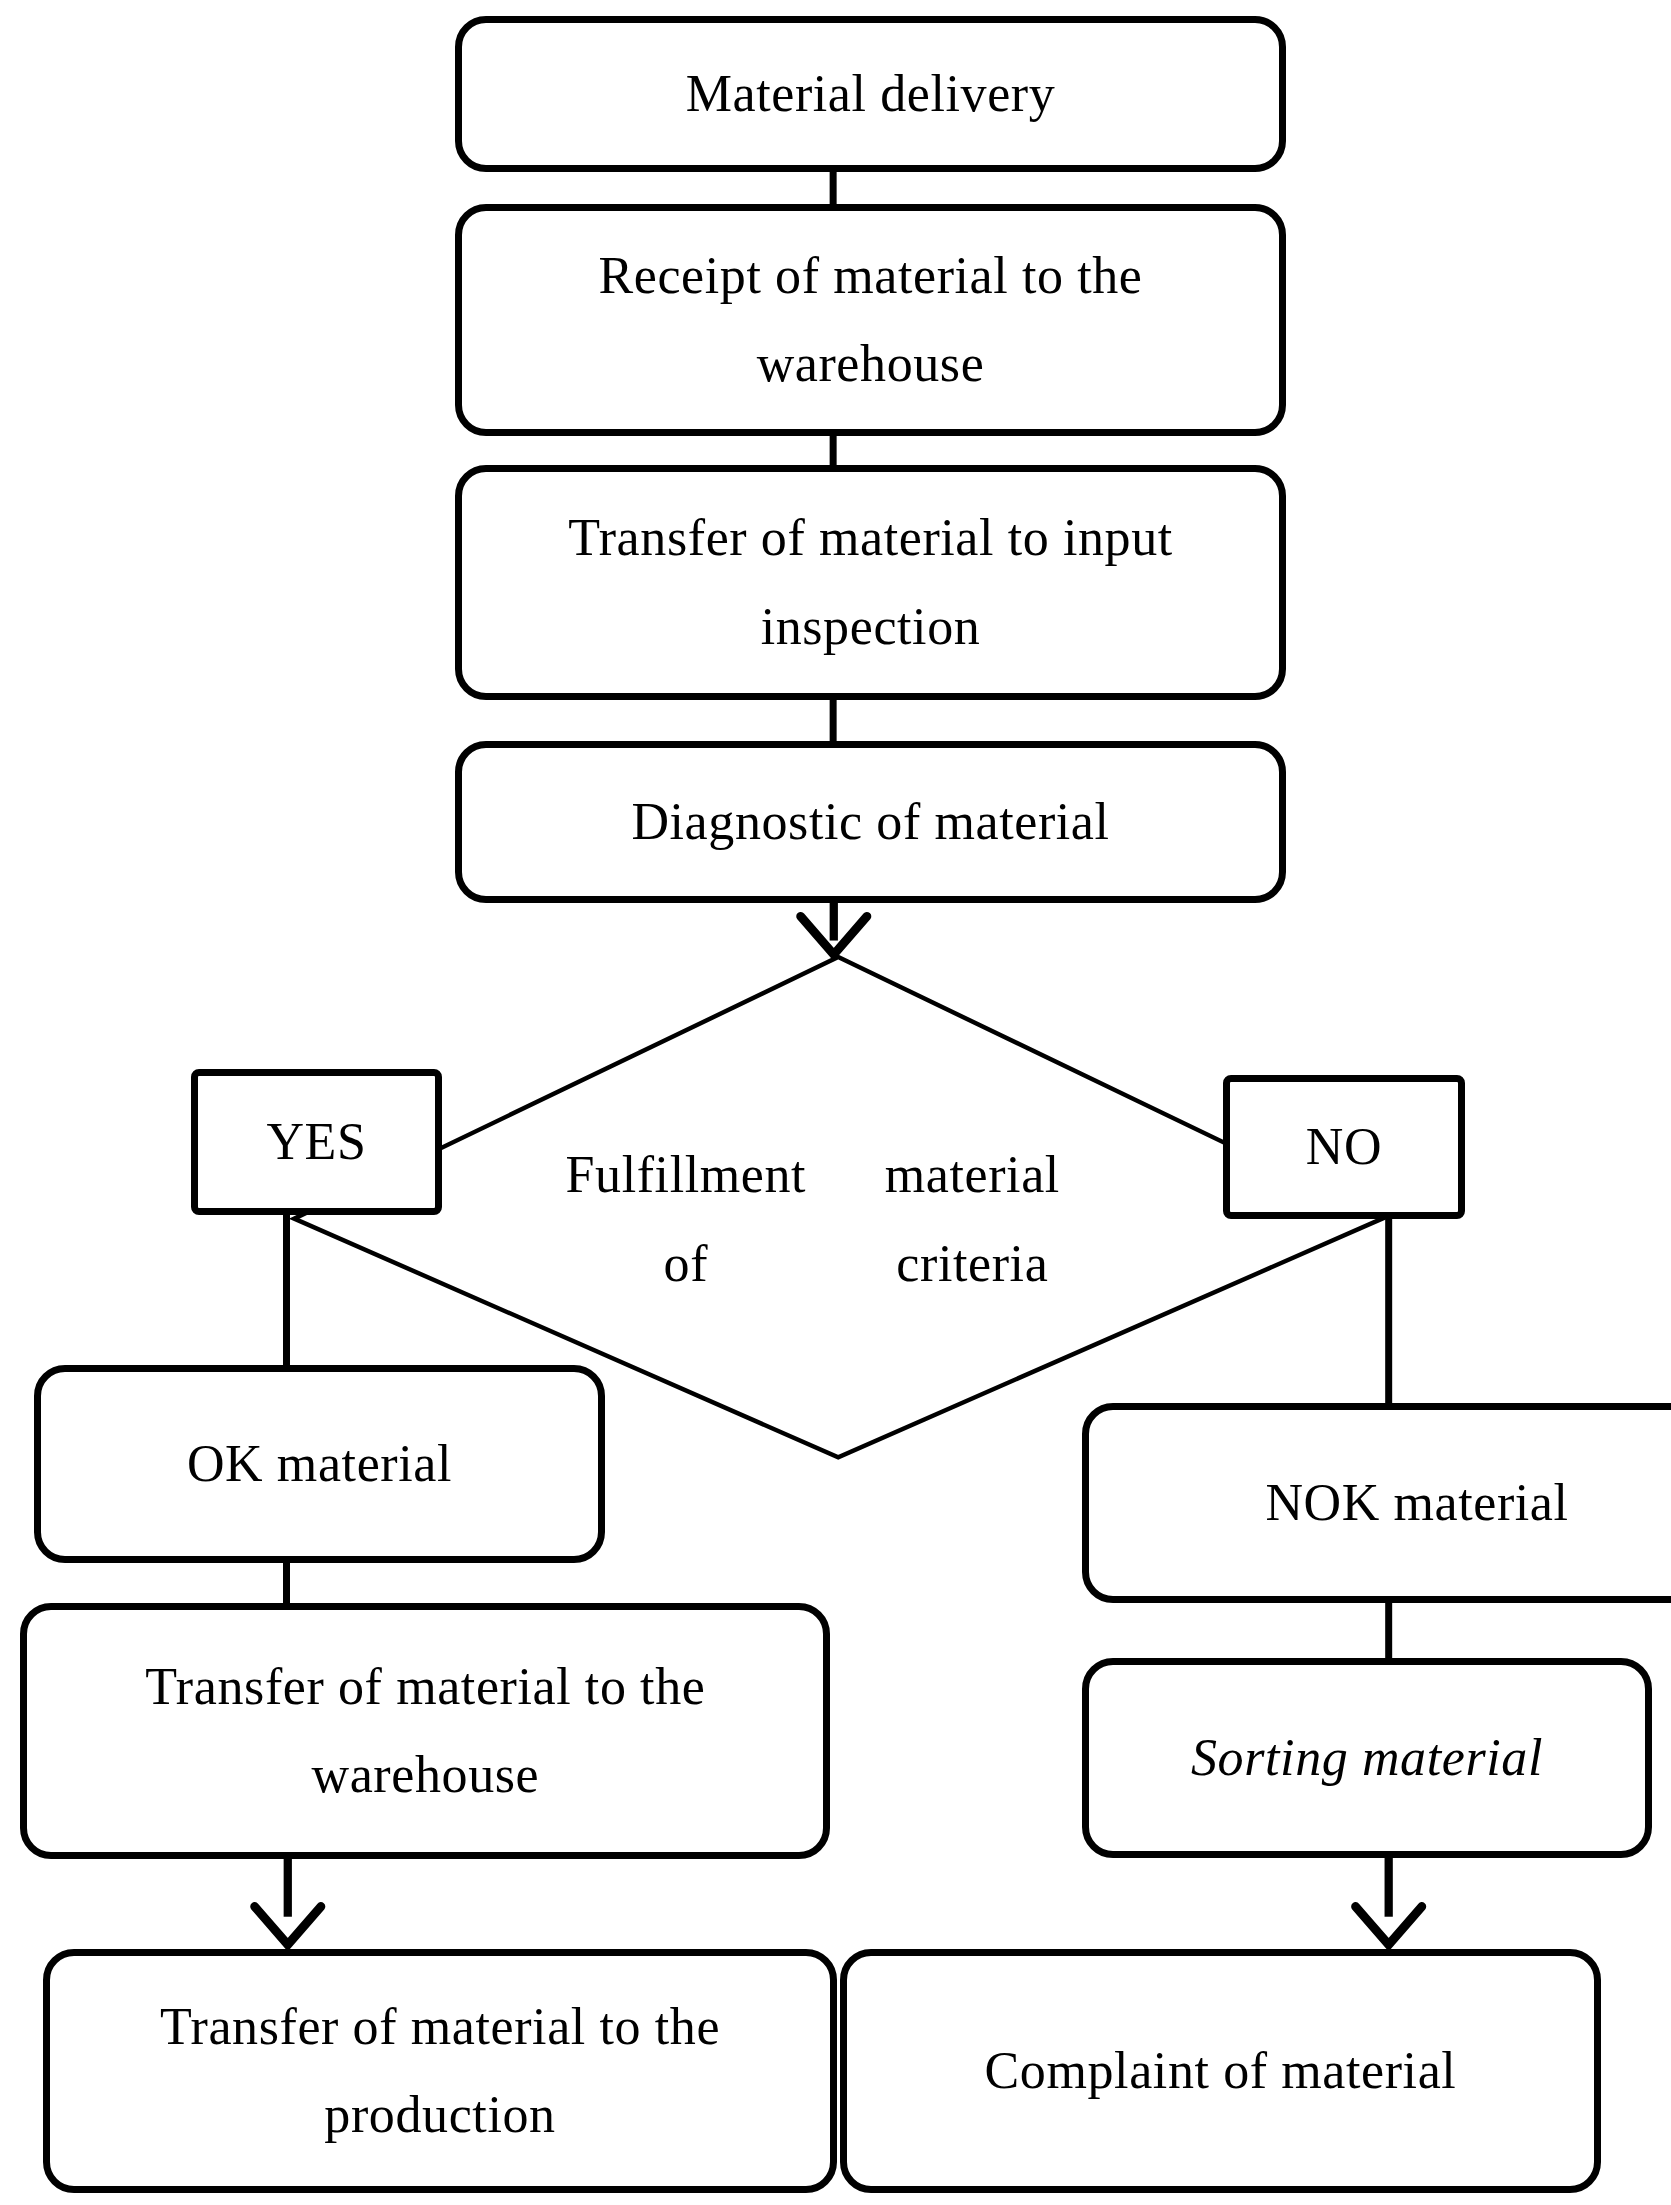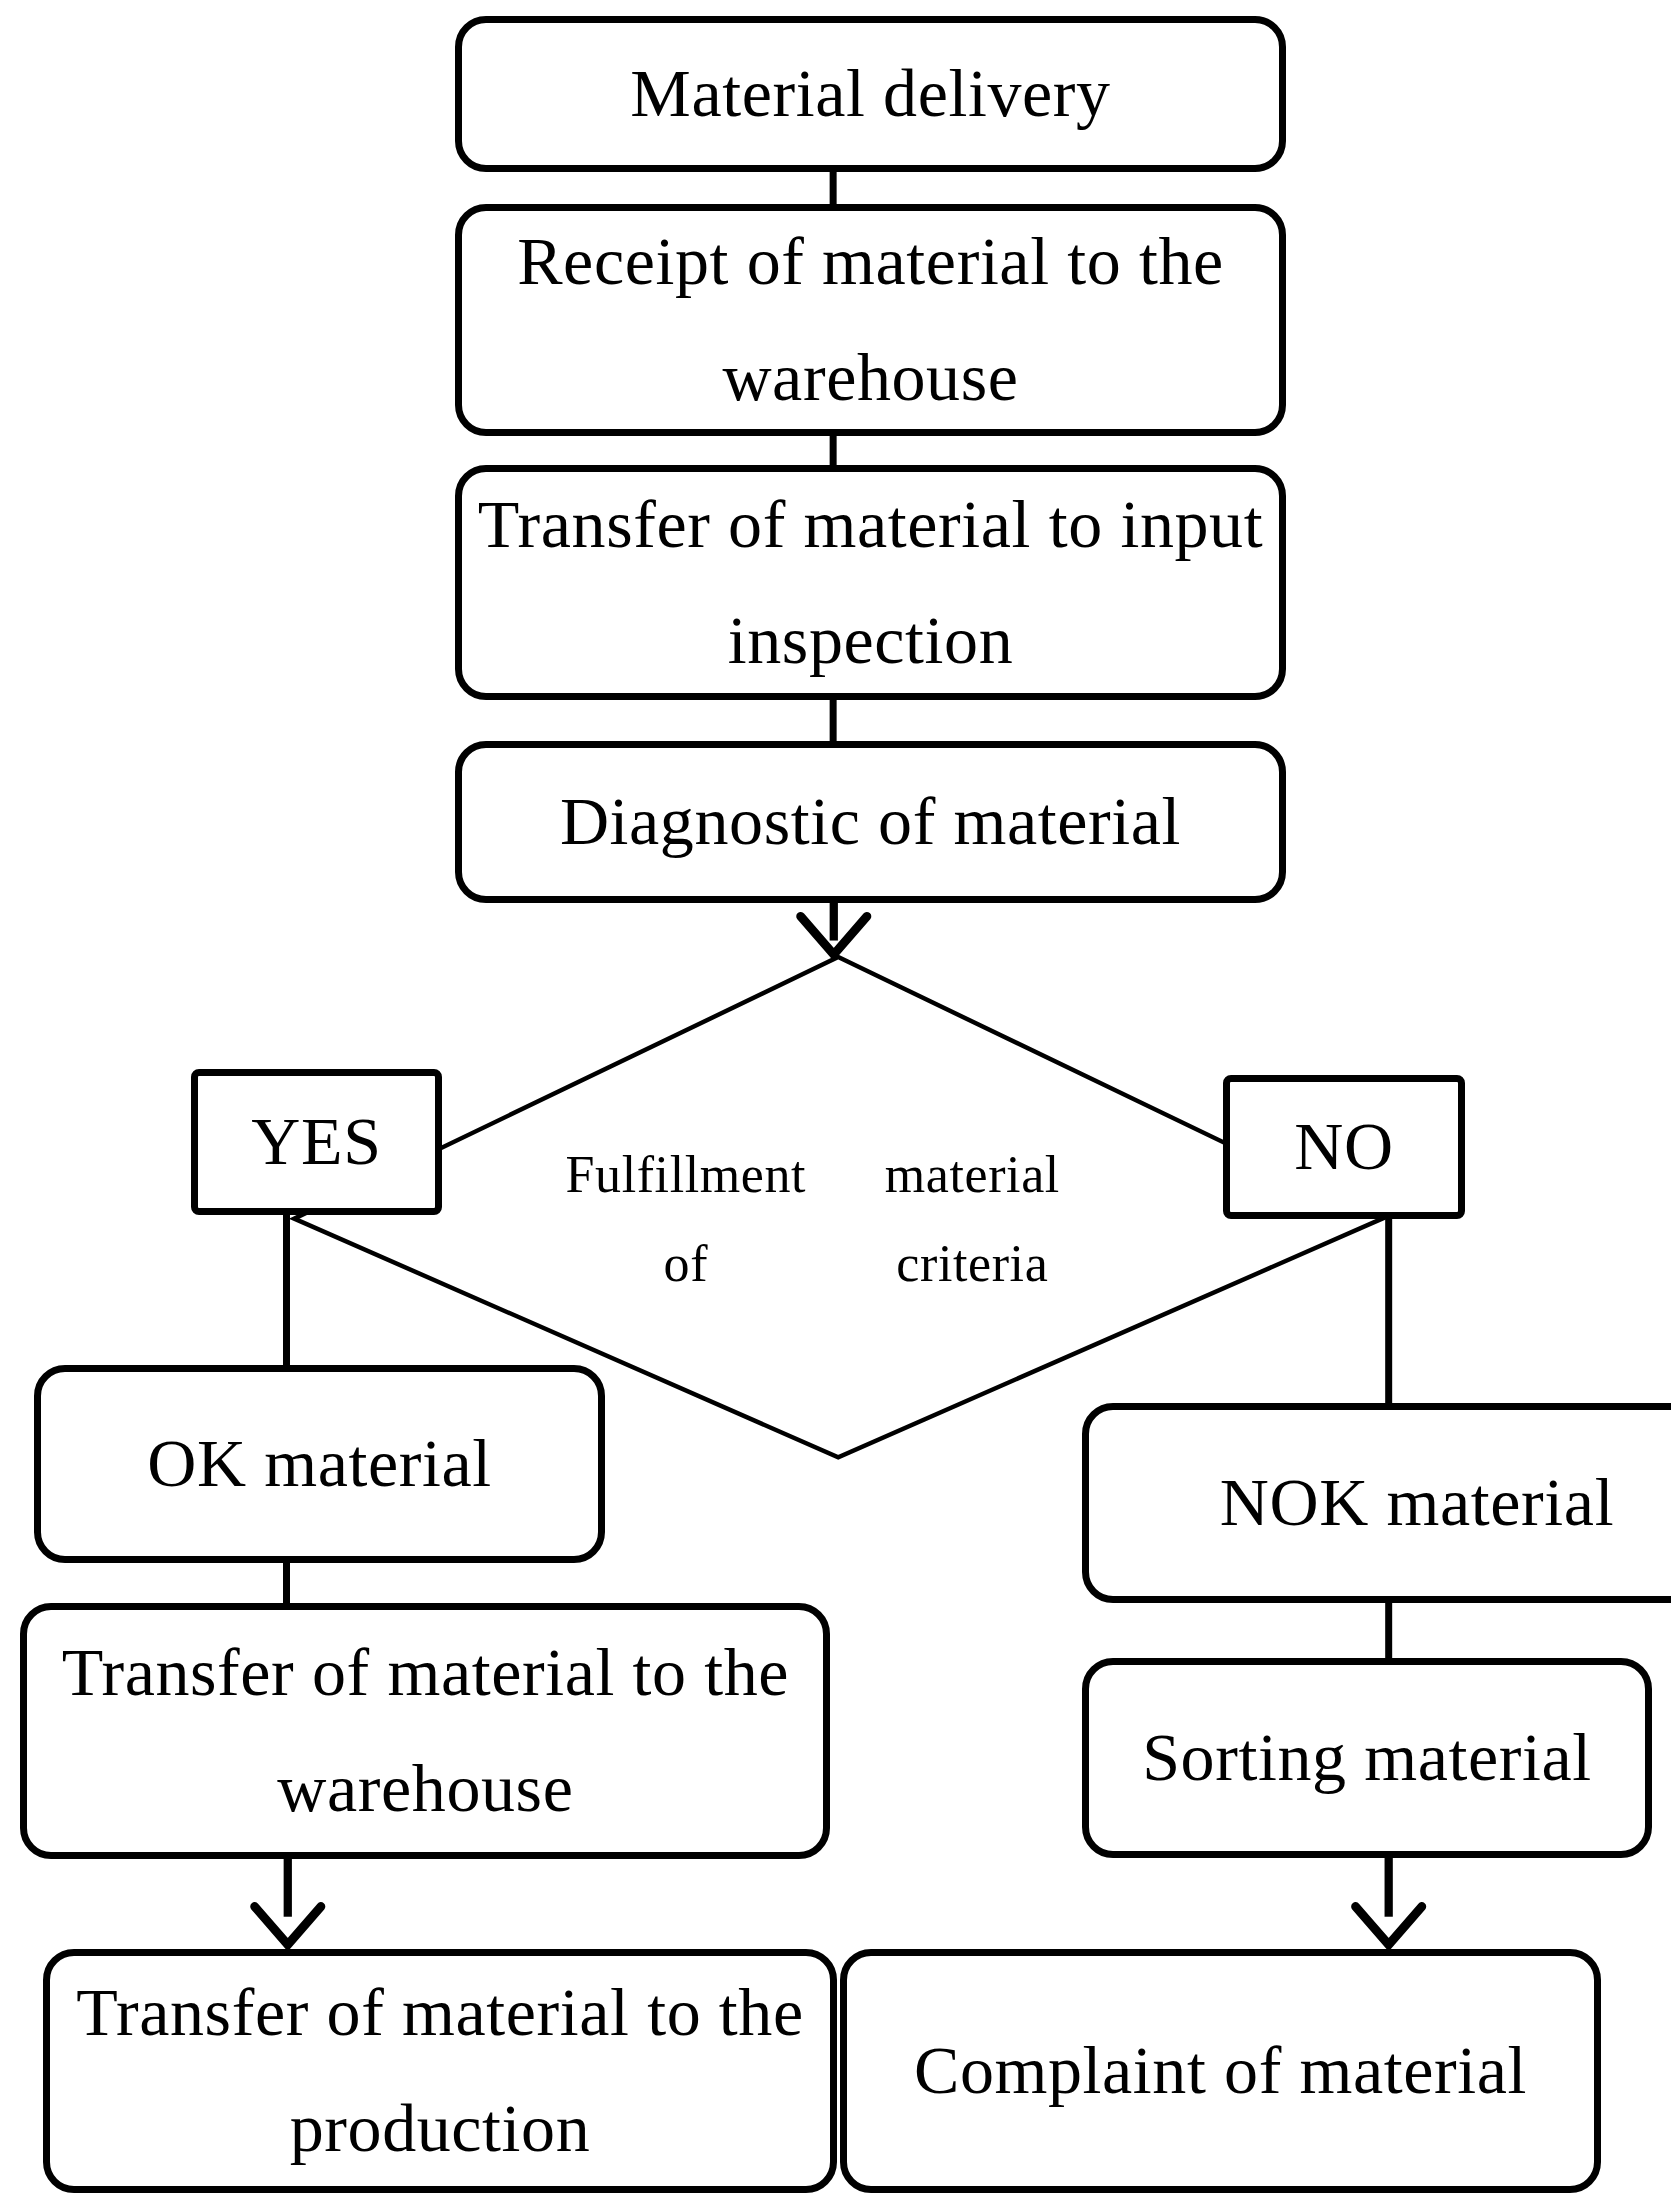--- a/index.html
+++ b/index.html
@@ -24,21 +24,21 @@
   .node {
     position: absolute;
     box-sizing: border-box;
     background: #ffffff;
     border: 7px solid #000000;
     display: flex;
     flex-direction: column;
     justify-content: center;
     align-items: center;
     text-align: center;
-    font-size: 68px;
+    font-size: 52px;
     letter-spacing: 0.6px;
     line-height: 1.7;
     z-index: 2;
   }
   .rounded { border-radius: 31px; }
   .labelbox { border-width: 7.6px; border-radius: 8px; }
   .node span { display: block; }
 
   
   #n-material-delivery { left: 455px;  top: 16px;   width: 831px; height: 156px; }
@@ -68,21 +68,21 @@
     z-index: 3;
   }
 
   
   #n-ok          { left: 34px; top: 1365px; width: 571px;  height: 198px; justify-content: center; }
   #n-transfer-wh { left: 20.4px; top: 1603px; width: 810px; height: 256px; }
   #n-transfer-pr { left: 43px; top: 1949px; width: 794px; height: 244px; }
 
   
   #n-nok       { left: 1082px; top: 1403px; width: 670px;  height: 200px; }
-  #n-sorting   { left: 1082px; top: 1658px; width: 570px;  height: 200px; }
+  #n-sorting   { left: 1082px; top: 1658px; width: 570px;  height: 200px; font-style: italic; }
   #n-complaint { left: 840px; top: 1949px; width: 761px; height: 244px; }
 </style>
 </head>
 <body>
 
 <div id="canvas">
 
   <svg id="wires" width="1672" height="2205" viewBox="0 0 2627 3465">
 
     <polygon points="1317,1504 2172,1915 1317,2290 462,1915" fill="#ffffff" stroke="#000000" stroke-width="7"></polygon>

